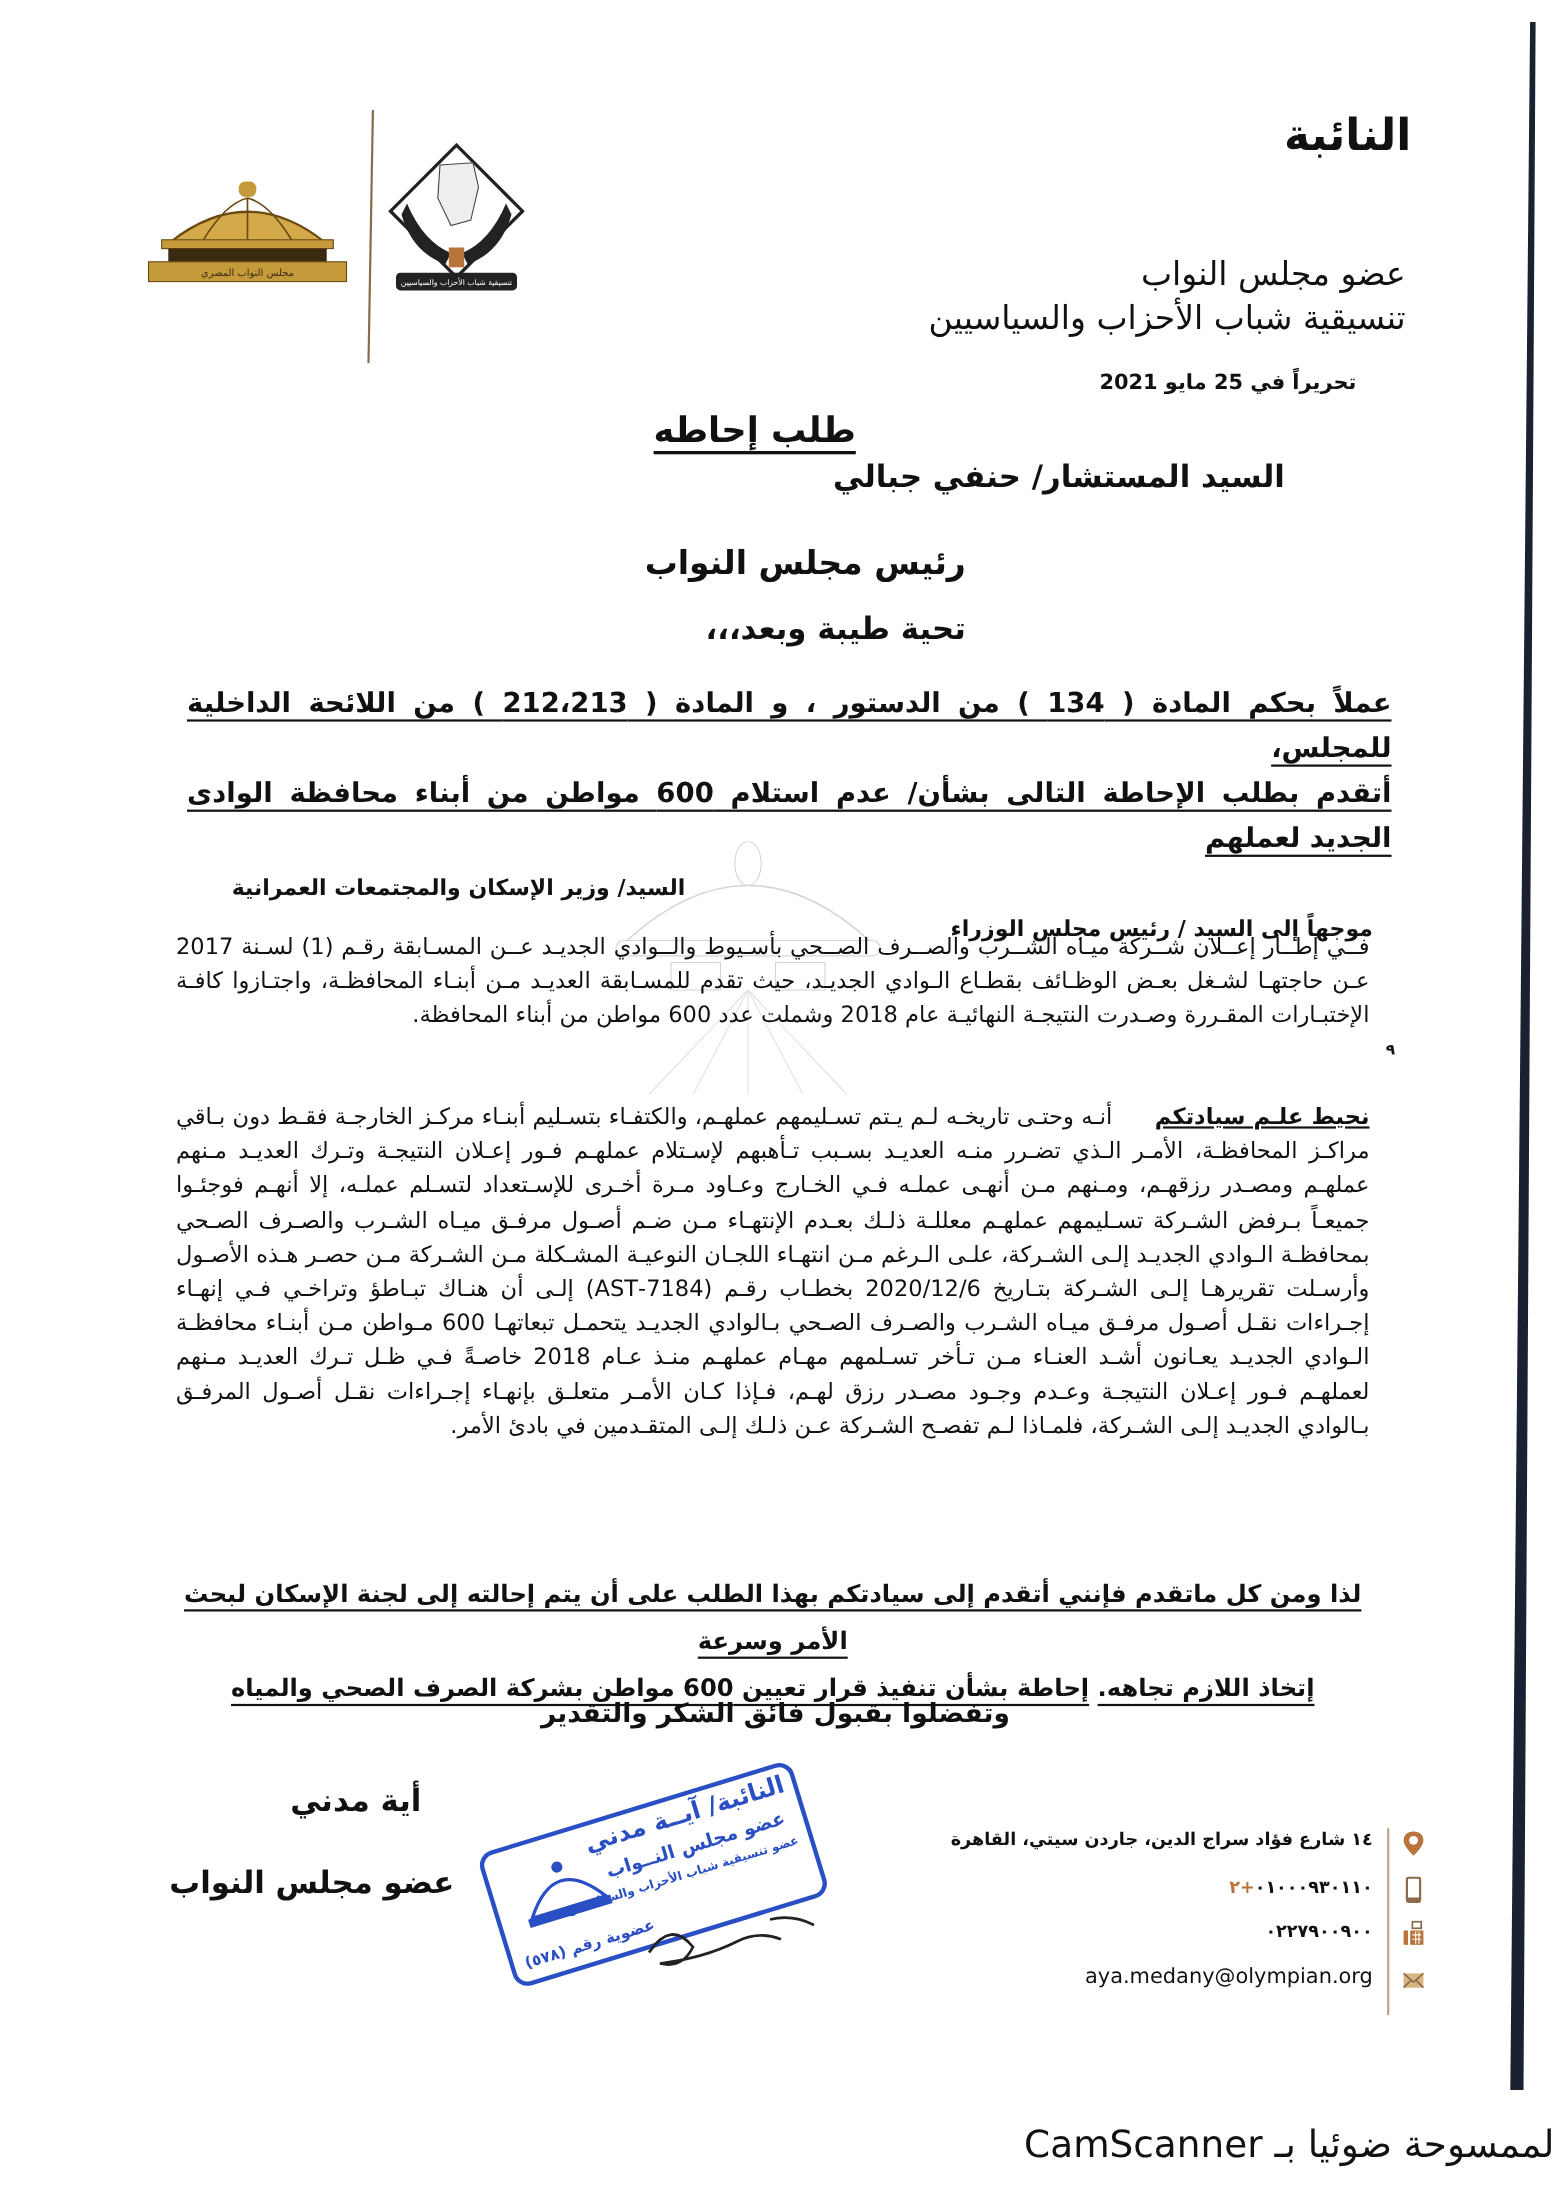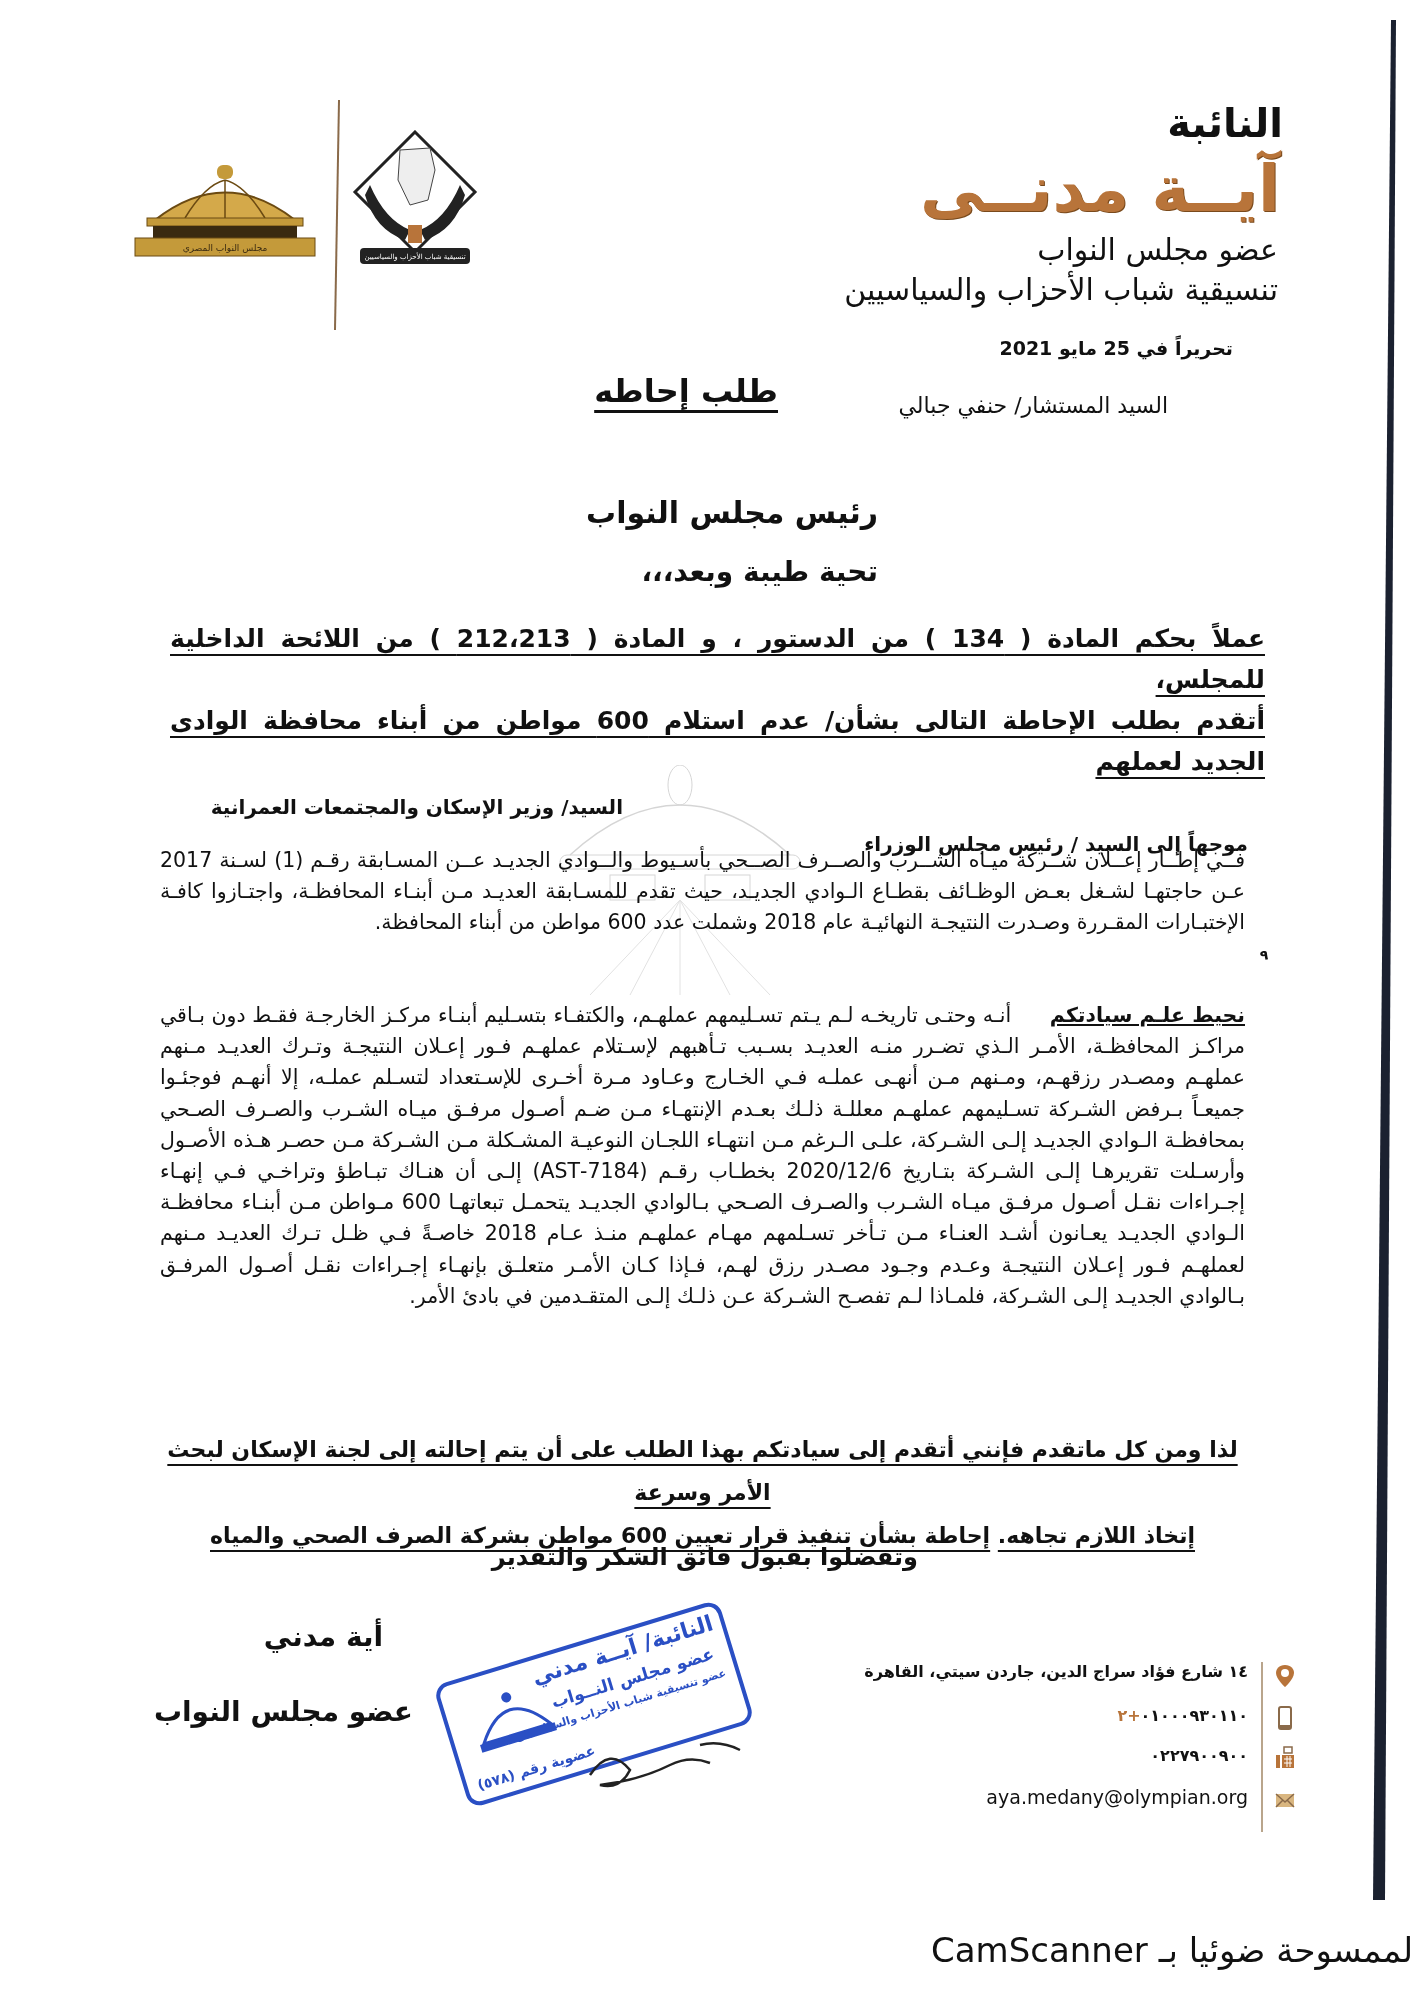--- a/index.html
+++ b/index.html
@@ -28,21 +28,21 @@
     .hdr-line2 { position: absolute; right: 135px; top: 272px; font-size: 30px; }
     .hdr-date { position: absolute; right: 180px; top: 337px; font-size: 19px; font-weight: bold; }
     .logo-divider { position: absolute; left: 336px; top: 100px; width: 2px; height: 230px; background: #8a6a4a; transform: rotate(1deg); }
     .logo-parliament { position: absolute; left: 125px; top: 160px; width: 200px; height: 100px; }
     .logo-youth { position: absolute; left: 350px; top: 130px; width: 130px; height: 140px; }
     
     .subject-title {
       position: absolute; right: 635px; top: 372px; font-size: 32px; font-weight: bold;
       text-decoration: underline; text-underline-offset: 8px; text-decoration-thickness: 3px;
     }
-    .addressee { position: absolute; right: 245px; top: 393px; font-size: 22px; font-weight: normal; }
+    .addressee { position: absolute; right: 245px; top: 417px; font-size: 28px; font-weight: bold; }
     .addressee-role { position: absolute; right: 535px; top: 495px; font-size: 30px; font-weight: bold; }
     .greeting { position: absolute; right: 535px; top: 555px; font-size: 28px; font-weight: bold; }
     .intro {
       position: absolute; right: 148px; top: 618px; width: 1095px;
       font-size: 25px; font-weight: bold; line-height: 41px; text-align: justify; text-align-last: right;
     }
     .intro span { text-decoration: underline; text-decoration-thickness: 2px; text-underline-offset: 7px; }
     .directed { position: absolute; right: 165px; top: 832px; font-size: 20px; font-weight: bold; }
     .directed-2 { position: absolute; right: 790px; top: 795px; font-size: 20px; font-weight: bold; }
     .watermark { position: absolute; left: 530px; top: 765px; width: 300px; height: 240px; opacity: 0.35; }
@@ -114,21 +114,20 @@
     <polygon points="65,2 125,62 65,122 5,62" fill="#fff" stroke="#222" stroke-width="3"></polygon>
     <path d="M50 20 L80 18 L85 40 L78 70 L60 75 L48 50 Z" fill="#eee" stroke="#444"></path>
     <path d="M20 55 Q35 90 60 100 L55 110 Q25 100 15 65 Z" fill="#222"></path>
     <path d="M110 55 Q95 90 70 100 L75 110 Q105 100 115 65 Z" fill="#222"></path>
     <rect x="58" y="95" width="14" height="18" fill="#b8743a"></rect>
     <rect x="10" y="118" width="110" height="16" rx="4" fill="#222"></rect>
     <text x="65" y="129" font-size="7" text-anchor="middle" fill="#fff" font-family="DejaVu Sans, sans-serif">تنسيقية شباب الأحزاب والسياسيين</text>
   </svg>
 
   <div class="hdr-title rtl">النائبة</div>
-  <div class="hdr-name rtl">آيــة مدنــى</div>
   <div class="hdr-line1 rtl">عضو مجلس النواب</div>
   <div class="hdr-line2 rtl">تنسيقية شباب الأحزاب والسياسيين</div>
   <div class="hdr-date rtl">تحريراً في 25 مايو 2021</div>
 
   <div class="subject-title rtl">طلب إحاطه</div>
   <div class="addressee rtl">السيد المستشار/ حنفي جبالي</div>
   <div class="addressee-role rtl">رئيس مجلس النواب</div>
   <div class="greeting rtl">تحية طيبة وبعد،،،</div>
 
   <div class="intro rtl">

